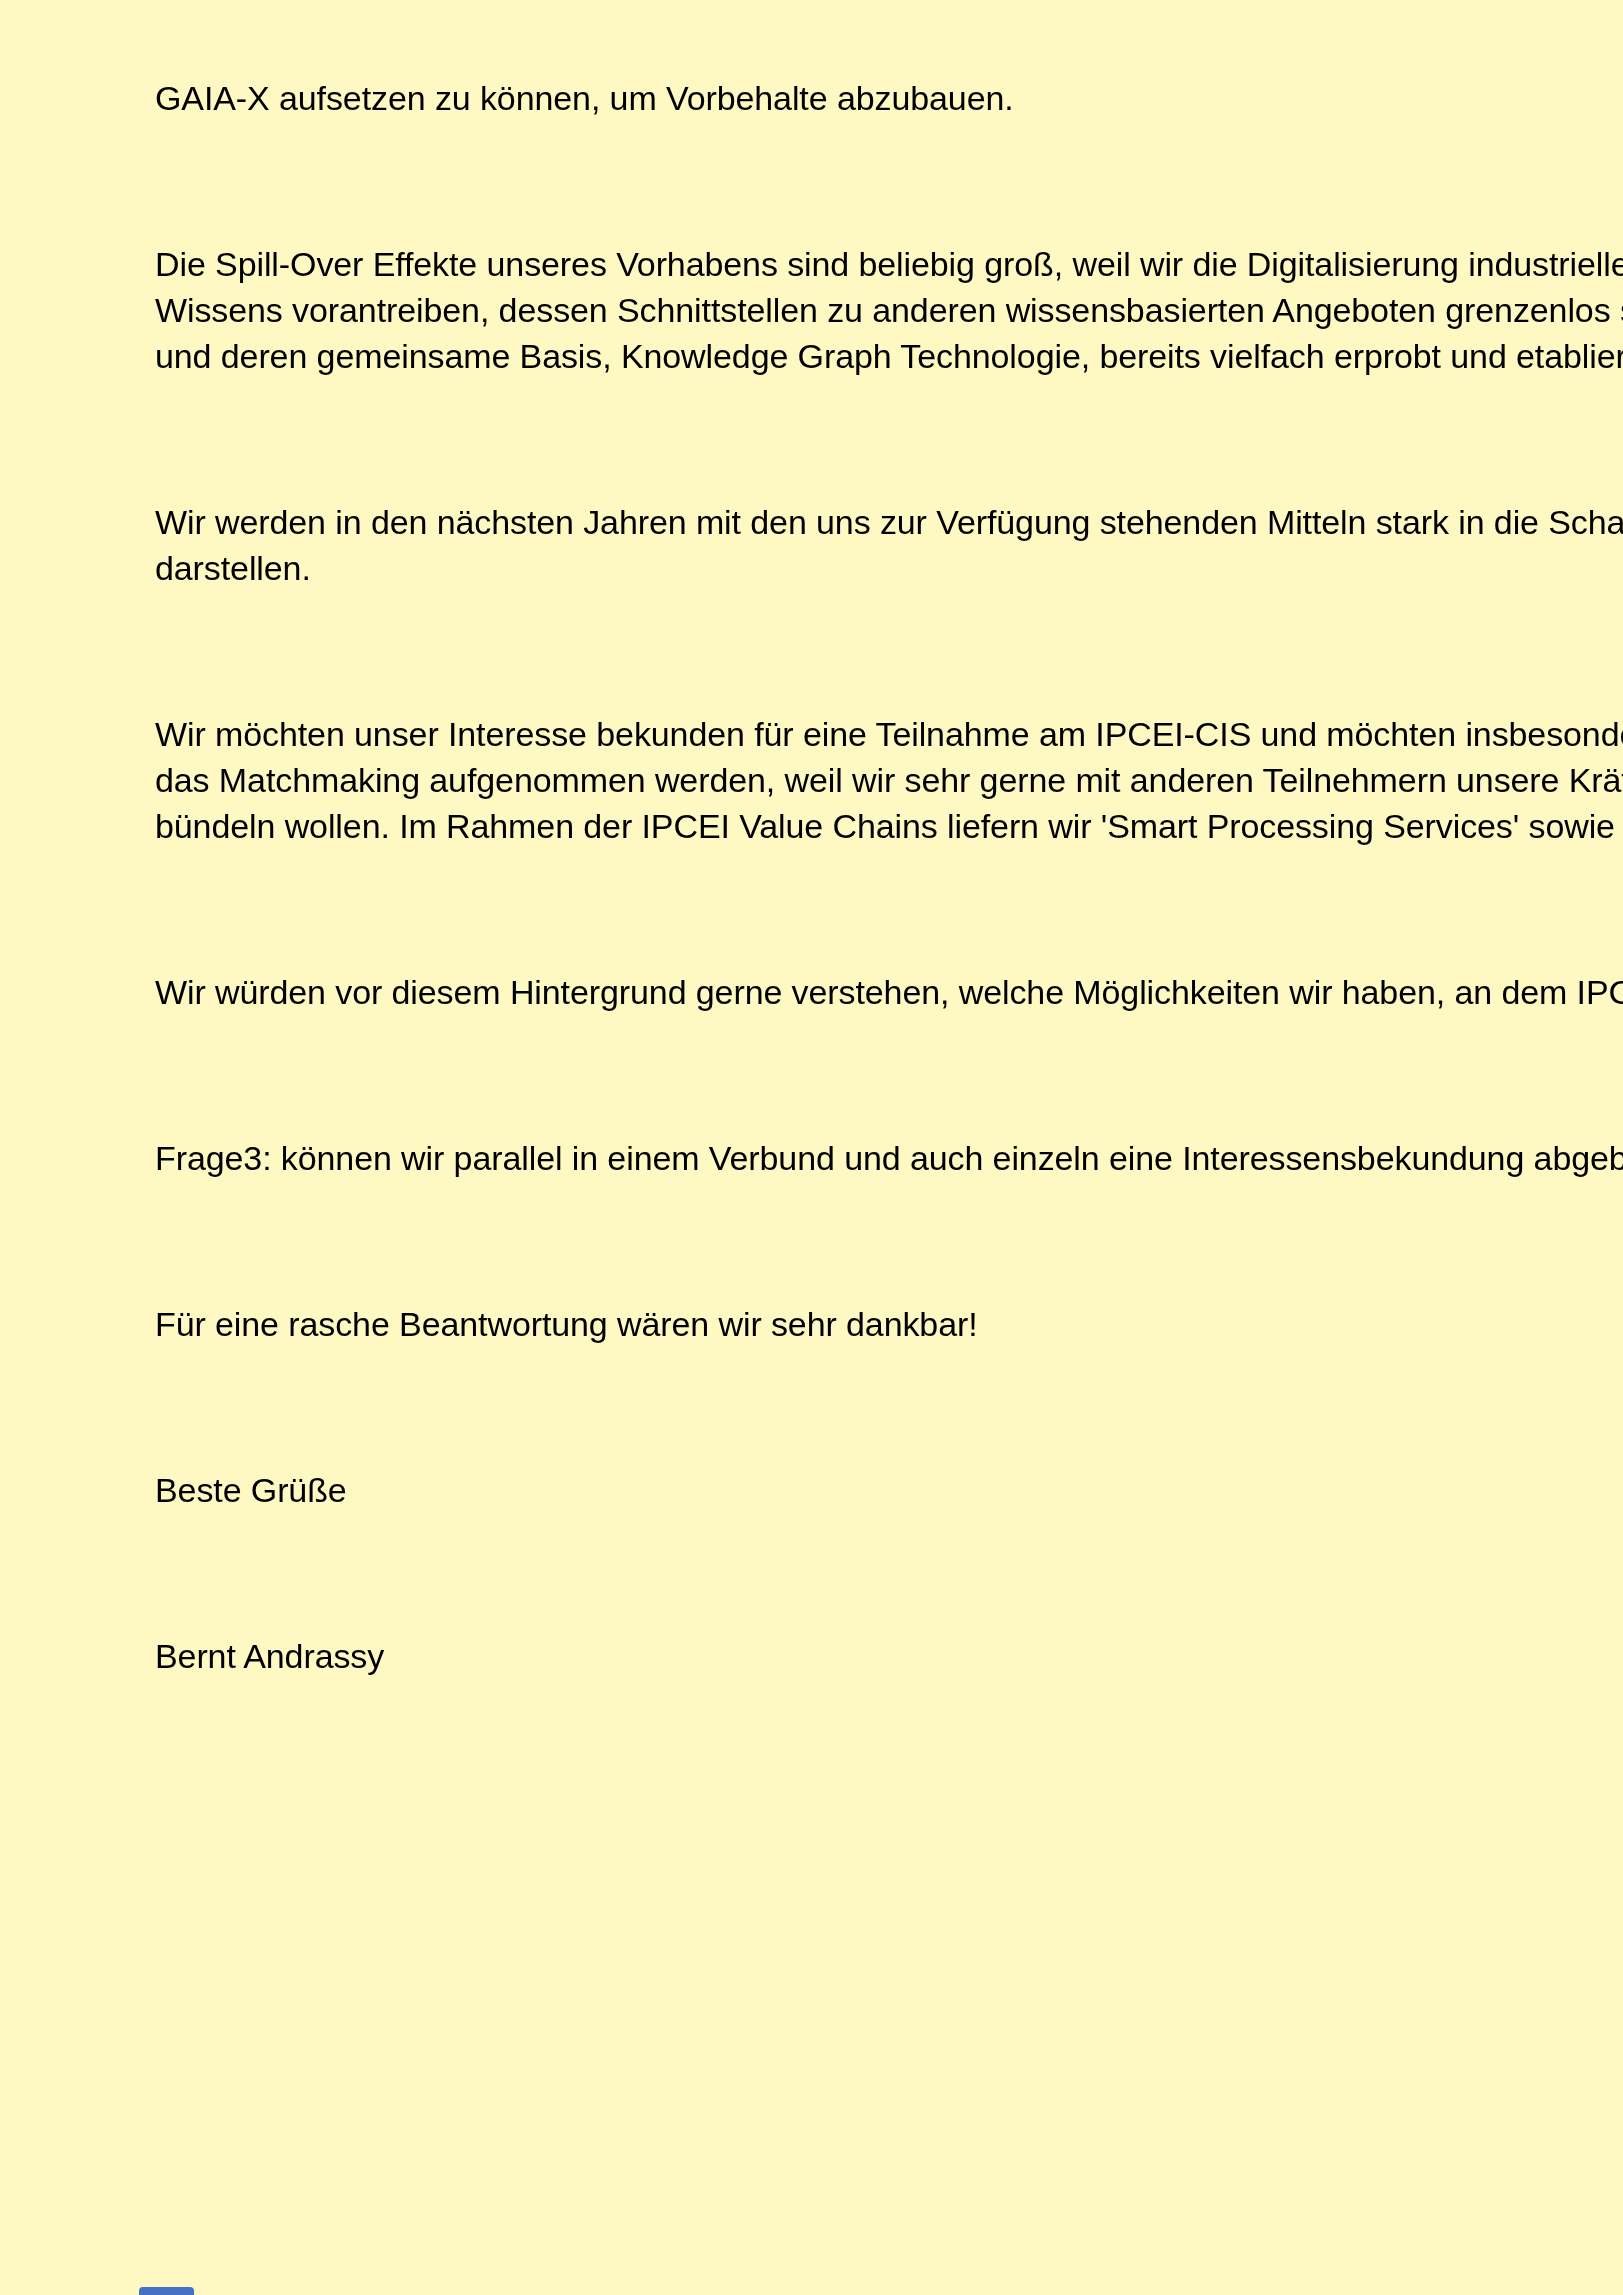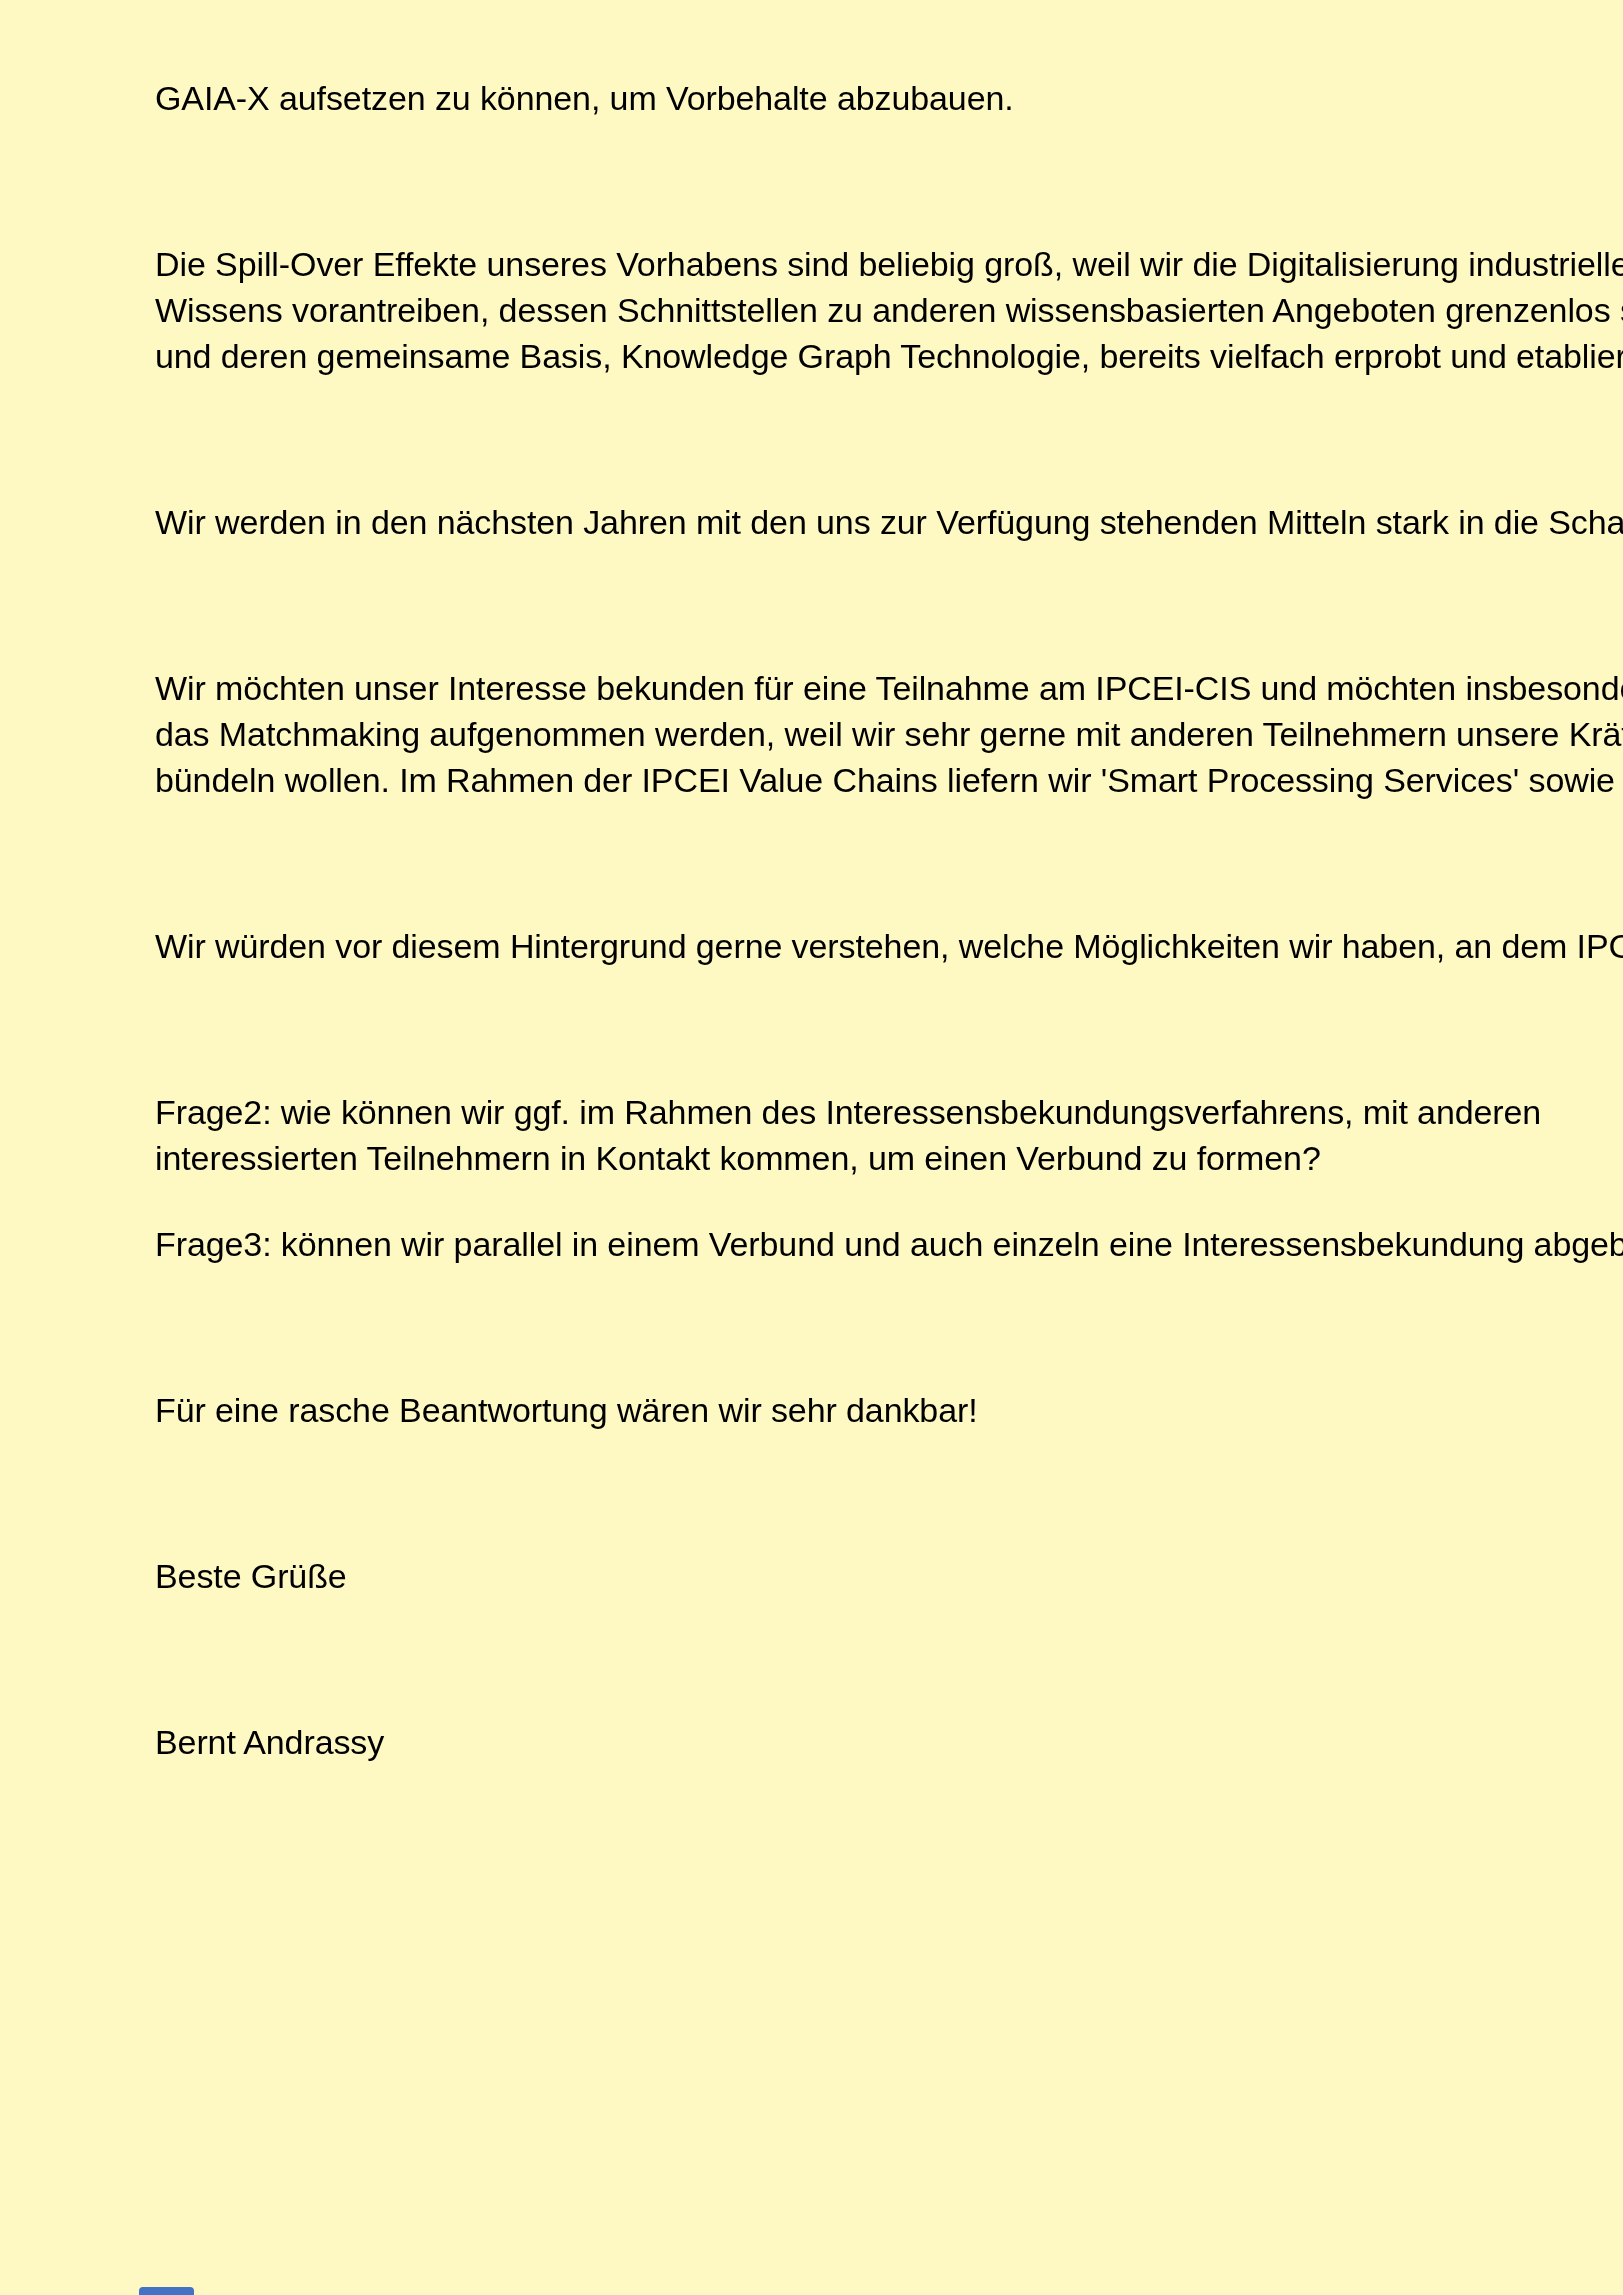--- a/index.html
+++ b/index.html
@@ -57,37 +57,34 @@
     </div>
 
     <div class="para gap-large">
       <span class="line">Die Spill-Over Effekte unseres Vorhabens sind beliebig groß, weil wir die Digitalisierung industriellen</span>
       <span class="line">Wissens vorantreiben, dessen Schnittstellen zu anderen wissensbasierten Angeboten grenzenlos sind</span>
       <span class="line">und deren gemeinsame Basis, Knowledge Graph Technologie, bereits vielfach erprobt und etabliert ist.</span>
     </div>
 
     <div class="para gap-large">
       <span class="line">Wir werden in den nächsten Jahren mit den uns zur Verfügung stehenden Mitteln stark in die Schaffung</span>
+      <span class="line">darstellen.</span>
     </div>
 
     <div class="para gap-large">
       <span class="line">Wir möchten unser Interesse bekunden für eine Teilnahme am IPCEI-CIS und möchten insbesondere in</span>
       <span class="line">das Matchmaking aufgenommen werden, weil wir sehr gerne mit anderen Teilnehmern unsere Kräfte</span>
       <span class="line">bündeln wollen. Im Rahmen der IPCEI Value Chains liefern wir 'Smart Processing Services' sowie 'Initial</span>
     </div>
 
     <div class="para gap-large">
       <span class="line">Wir würden vor diesem Hintergrund gerne verstehen, welche Möglichkeiten wir haben, an dem IPCEI-</span>
     </div>
 
 
-    <div class="para gap-small">
-      <span class="line">Frage2: wie können wir ggf. im Rahmen des Interessensbekundungsverfahrens, mit anderen</span>
-      <span class="line">interessierten Teilnehmern in Kontakt kommen, um einen Verbund zu formen?</span>
-    </div>
 
     <div class="para gap-large">
       <span class="line">Frage3: können wir parallel in einem Verbund und auch einzeln eine Interessensbekundung abgeben?</span>
     </div>
 
     <div class="para gap-large">
       <span class="line">Für eine rasche Beantwortung wären wir sehr dankbar!</span>
     </div>
 
     <div class="para gap-large">

